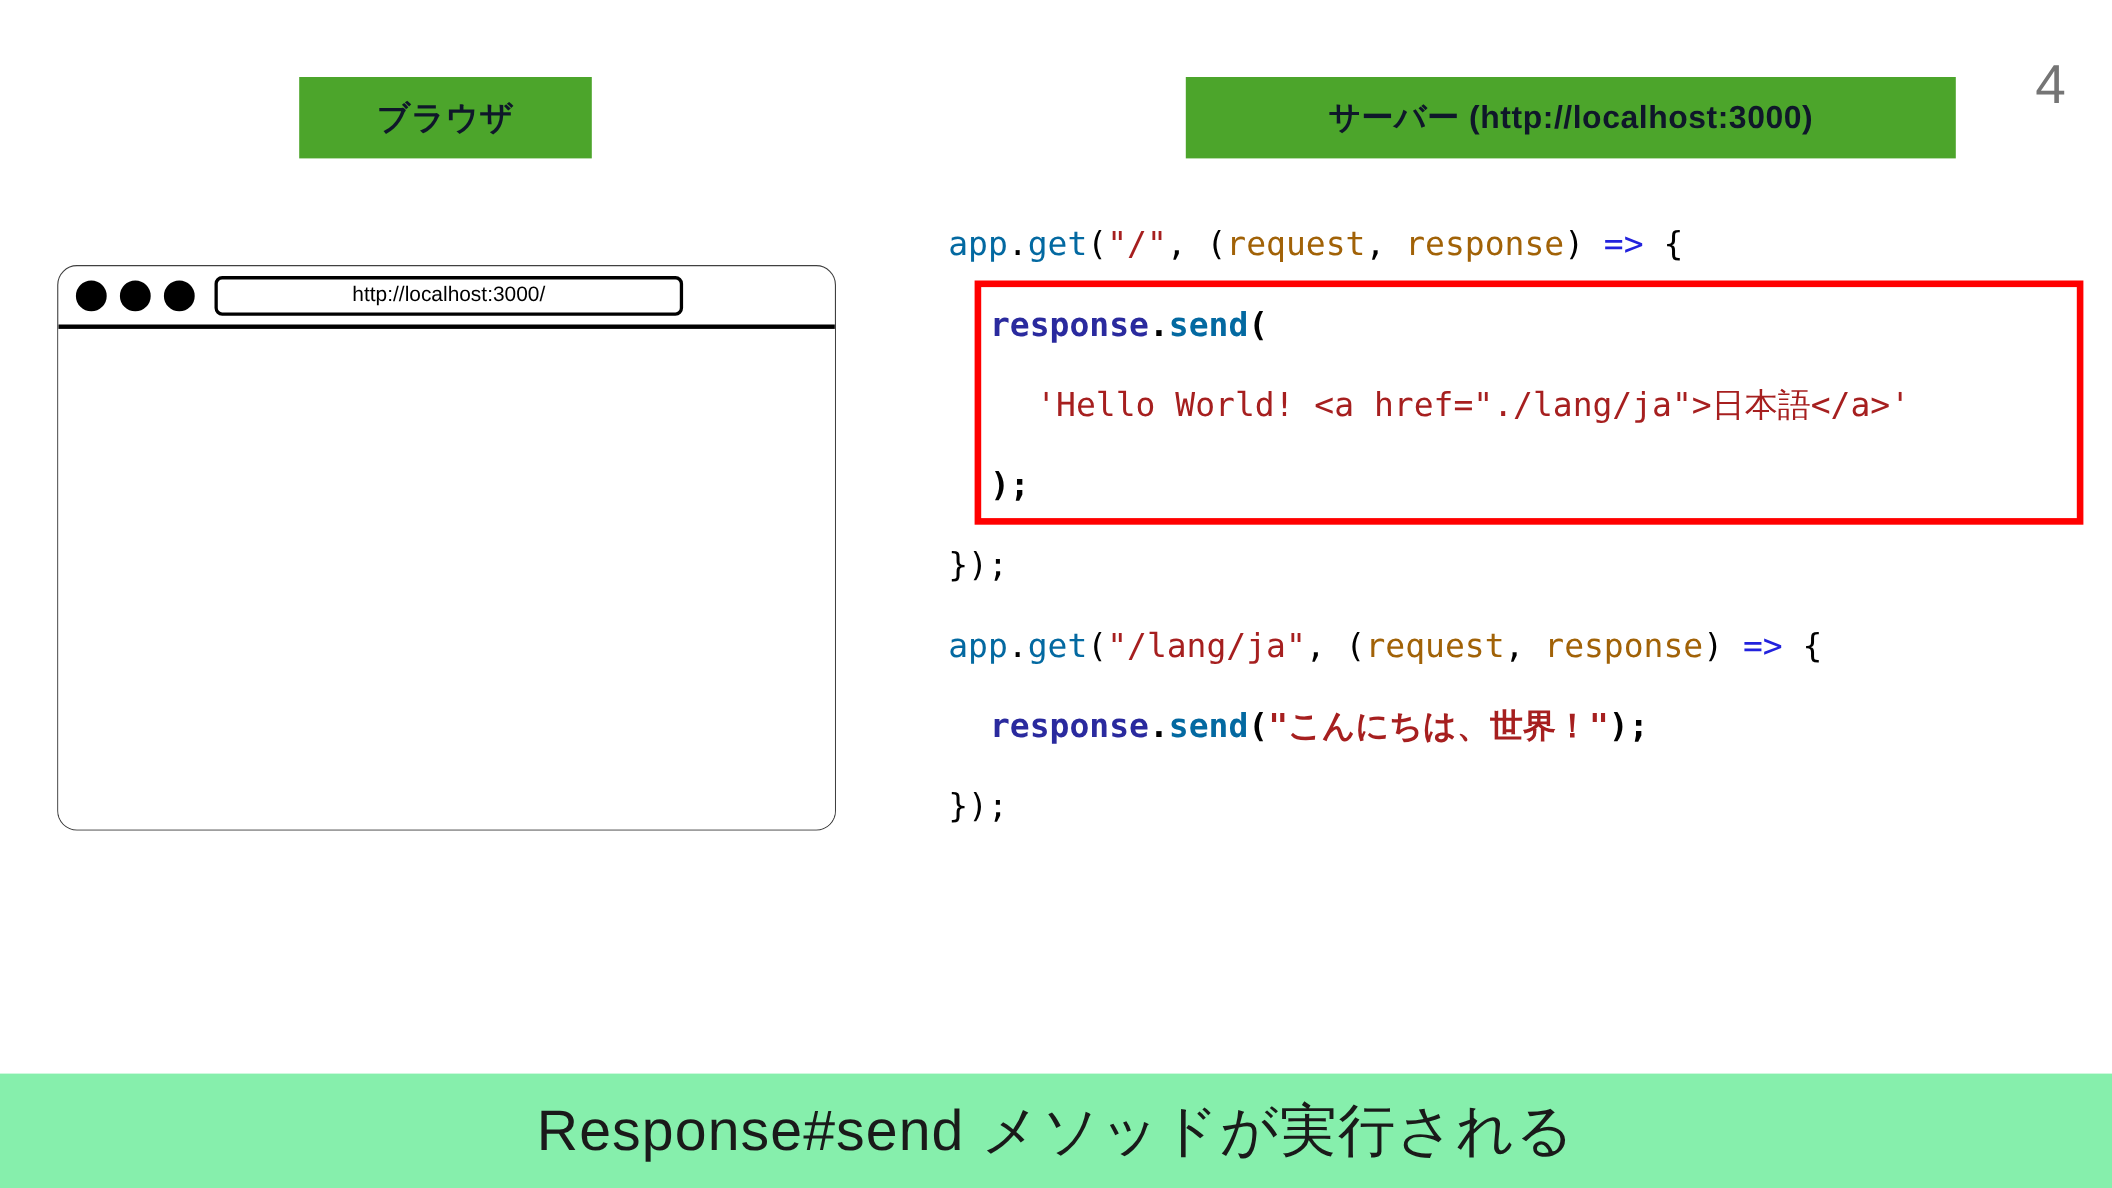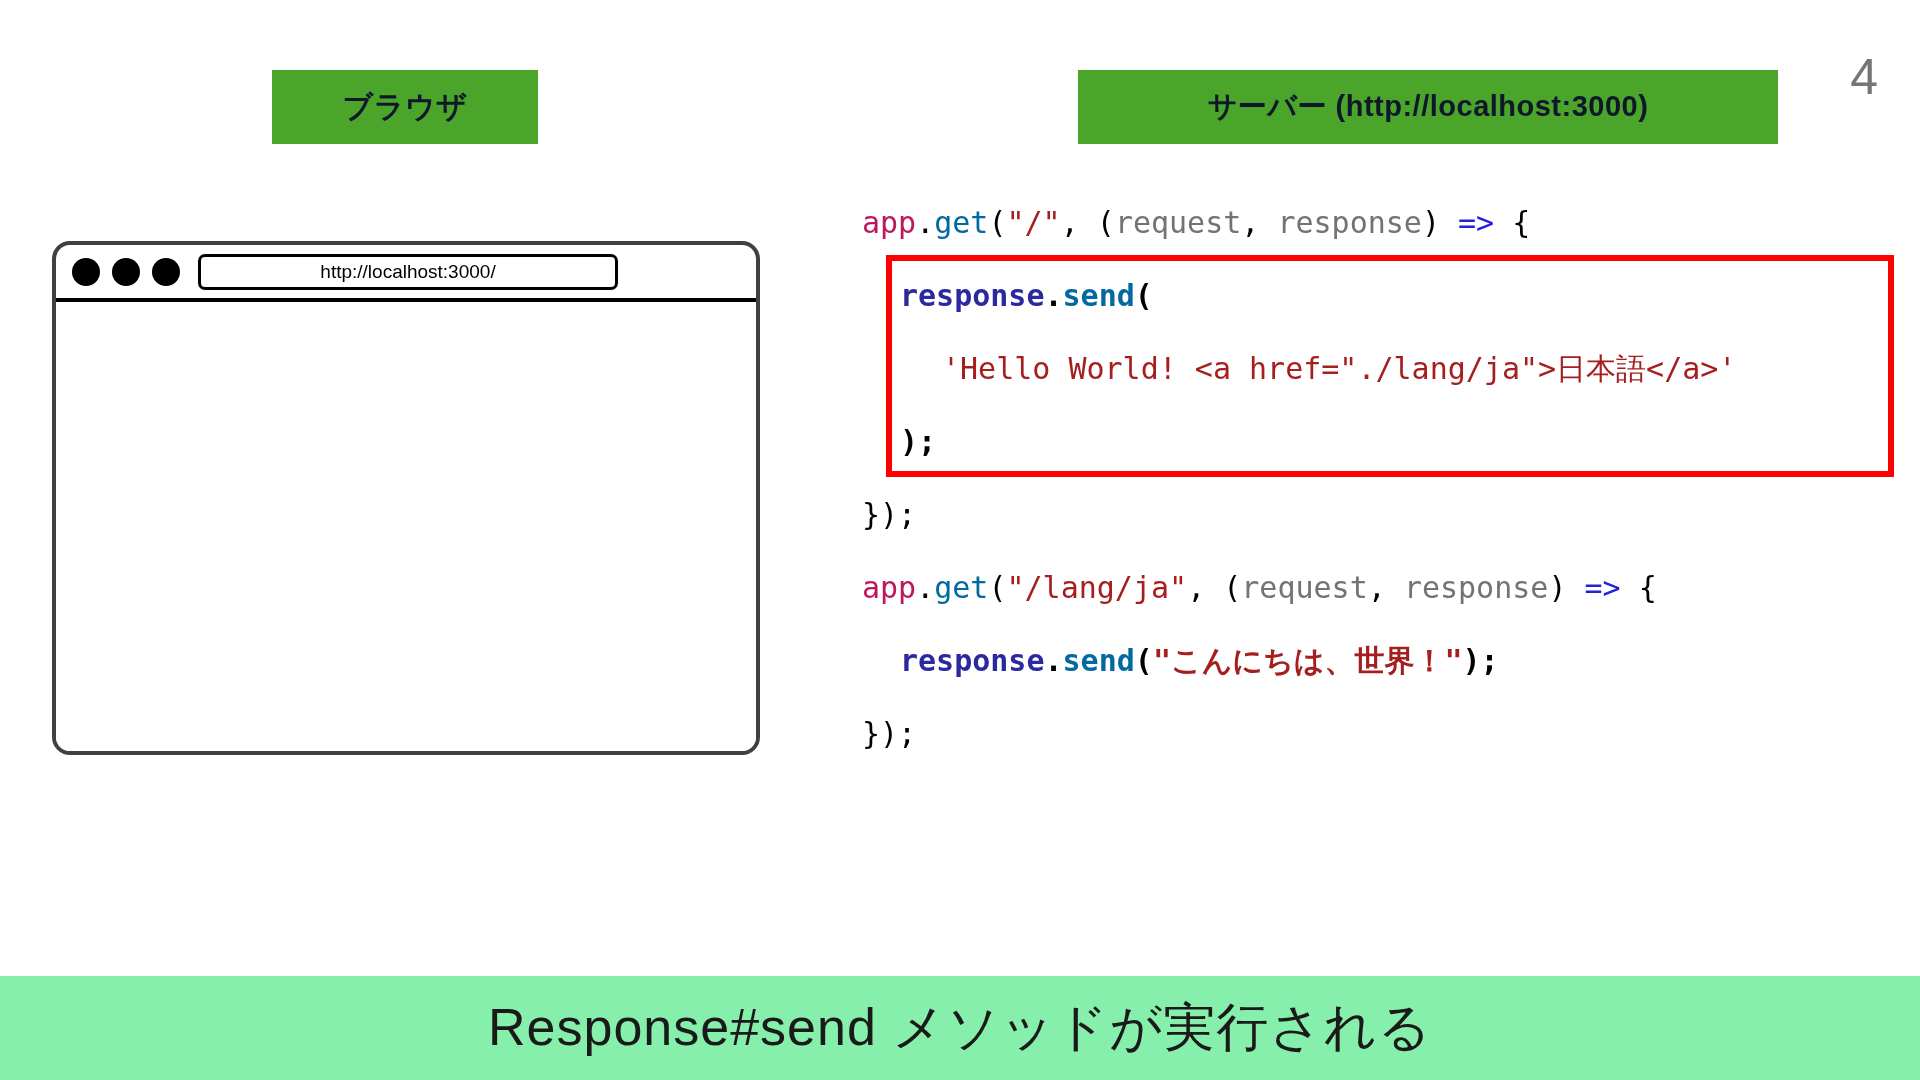--- a/index.html
+++ b/index.html
@@ -54,21 +54,21 @@
     font-size: 29px;
   }
 
   
   .browser-window {
     position: absolute;
     left: 52px;
     top: 241px;
     width: 708px;
     height: 514px;
-    border: 4px solid #404040;
+    border: 1px solid #404040;
     border-radius: 18px;
     box-sizing: border-box;
     background: #ffffff;
     overflow: hidden;
   }
   .browser-chrome {
     position: relative;
     height: 57px;
     border-bottom: 4px solid #000000;
     box-sizing: border-box;
@@ -123,24 +123,24 @@
     color: #000000;
   }
   .code-line {
     height: 73px;
     white-space: pre;
   }
   .code-line.ind1 { padding-left: 38px; font-weight: bold; }
   .code-line.ind2 { padding-left: 80px; }
 
   
-  .tok-obj    { color: #be185d; }      
+  .tok-obj    { color: #0369a1; }      
   .tok-fn     { color: #0369a1; }      
   .tok-str    { color: #A61F1F; }      
-  .tok-param  { color: #737373; }      
+  .tok-param  { color: #a16207; }      
   .tok-arrow  { color: #2222DD; }      
   .tok-ident  { color: #2A2A9E; }      
   .tok-punct  { color: #000000; }
 
   
   .highlight-box {
     position: absolute;
     left: 886px;
     top: 255px;
     width: 1008px;

